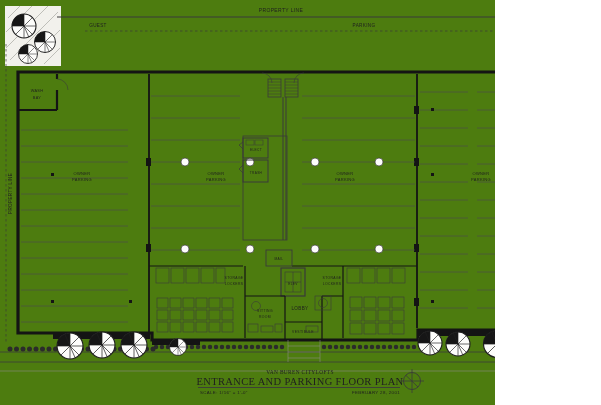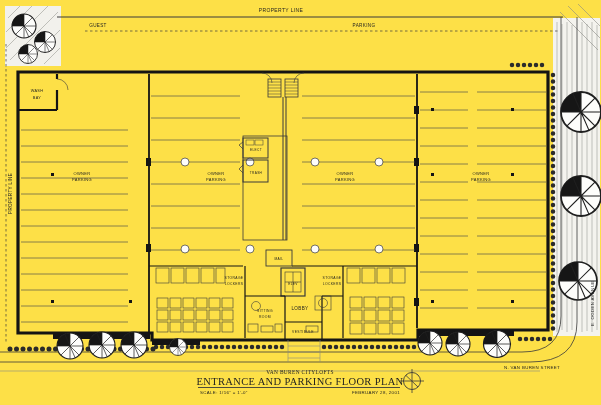--- a/index.html
+++ b/index.html
@@ -1,16 +1,16 @@
 <!DOCTYPE html>
 <html><head>
 <meta charset="utf-8">
 <style>
   html,body{margin:0;padding:0;background:#ffffff;}
-  .sheet{width:601px;height:405px;position:relative;background:#fde047;overflow:hidden;
+  .sheet{width:495px;height:405px;position:relative;background:#4d7c0f;overflow:hidden;
          font-family:"Liberation Sans",sans-serif;}
   svg{display:block;}
   text{fill:#1f1f1f;font-family:"Liberation Sans",sans-serif;letter-spacing:.35px;}
   .t-serif{font-family:"Liberation Serif",serif;}
   .wall{stroke:#141414;fill:none;}
   .thin{stroke:#3a3a3a;fill:none;}
   .stall{stroke:#4a4a4a;stroke-width:.65;fill:none;}
   .lite{stroke:#8a8a85;fill:none;}
 </style>
 </head>

